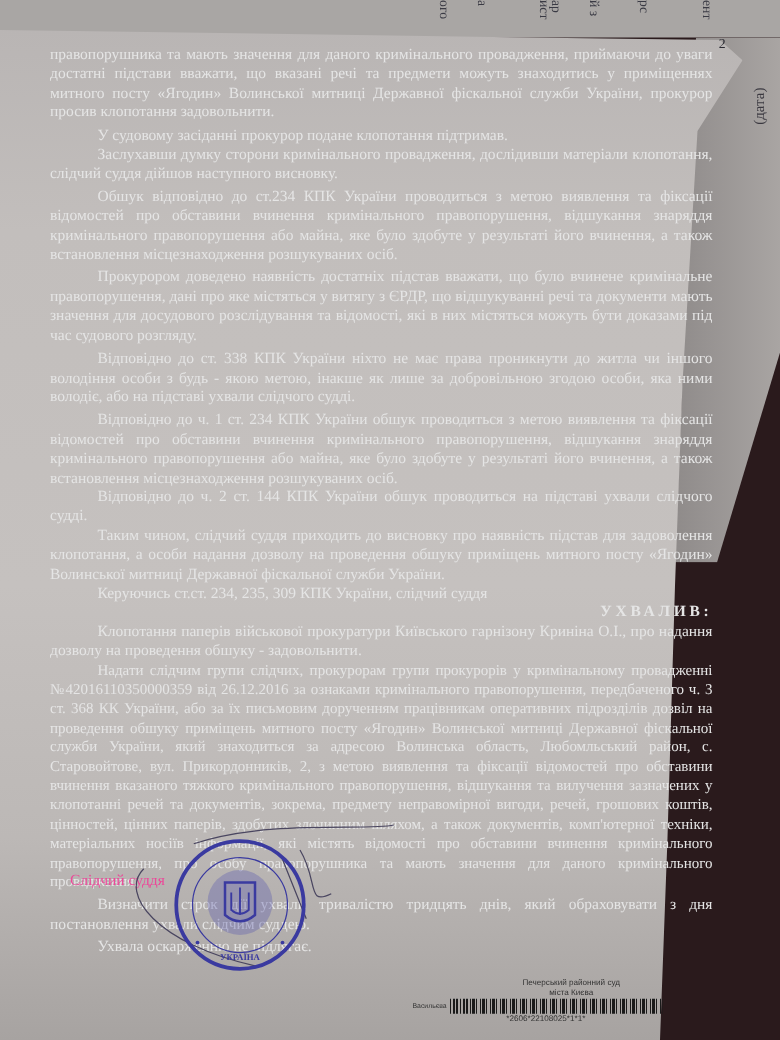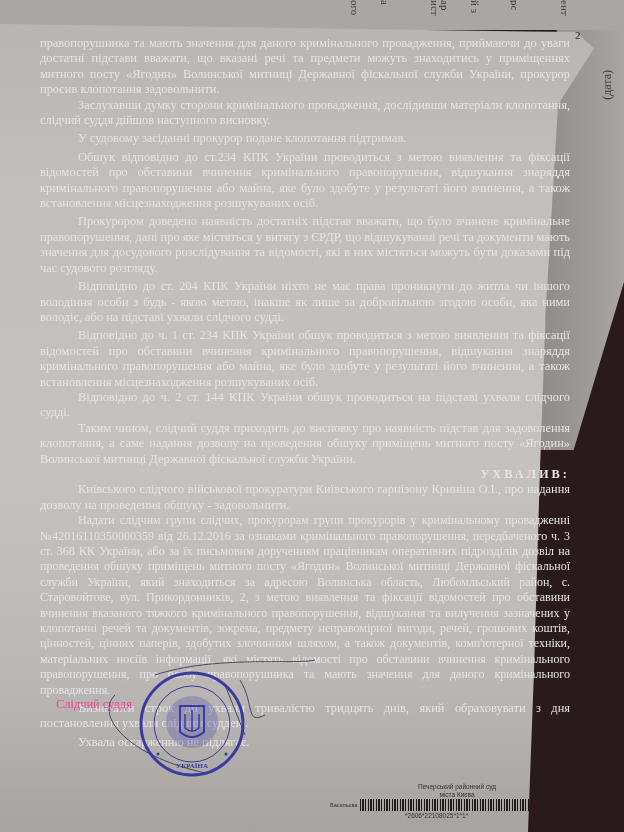--- a/index.html
+++ b/index.html
@@ -73,30 +73,31 @@
 </div>
 
 <div class="right-flap"></div>
 <div class="date-label">(дата)</div>
 
 <div class="page"></div>
 <div class="page-num">2</div>
 
 <div class="text">
   <p>правопорушника та мають значення для даного кримінального провадження, приймаючи до уваги достатні підстави вважати, що вказані речі та предмети можуть знаходитись у приміщеннях митного посту «Ягодин» Волинської митниці Державної фіскальної служби України, прокурор просив клопотання задовольнити.</p>
+  <p class="ind gap">У судовому засіданні прокурор подане клопотання підтримав.</p>
   <p class="ind">Заслухавши думку сторони кримінального провадження, дослідивши матеріали клопотання, слідчий суддя дійшов наступного висновку.</p>
-  <p class="ind gap">У судовому засіданні прокурор подане клопотання підтримав.</p>
   <p class="ind gap">Обшук відповідно до ст.234 КПК України проводиться з метою виявлення та фіксації відомостей про обставини вчинення кримінального правопорушення, відшукання знаряддя кримінального правопорушення або майна, яке було здобуте у результаті його вчинення, а також встановлення місцезнаходження розшукуваних осіб.</p>
   <p class="ind gap">Прокурором доведено наявність достатніх підстав вважати, що було вчинене кримінальне правопорушення, дані про яке містяться у витягу з ЄРДР, що відшукуванні речі та документи мають значення для досудового розслідування та відомості, які в них містяться можуть бути доказами під час судового розгляду.</p>
-  <p class="ind gap">Відповідно до ст. 204 КПК України ніхто не має права проникнути до житла чи іншого володіння особи з будь - якою метою, інакше як лише за добровільною згодою особи, яка ними володіє, або на підставі ухвали слідчого судді.</p>
+  <p class="ind gap">Відповідно до ст. 338 КПК України ніхто не має права проникнути до житла чи іншого володіння особи з будь - якою метою, інакше як лише за добровільною згодою особи, яка ними володіє, або на підставі ухвали слідчого судді.</p>
   <p class="ind gap">Відповідно до ч. 1 ст. 234 КПК України обшук проводиться з метою виявлення та фіксації відомостей про обставини вчинення кримінального правопорушення, відшукання знаряддя кримінального правопорушення або майна, яке було здобуте у результаті його вчинення, а також встановлення місцезнаходження розшукуваних осіб.</p>
   <p class="ind">Відповідно до ч. 2 ст. 144 КПК України обшук проводиться на підставі ухвали слідчого судді.</p>
-  <p class="ind">Таким чином, слідчий суддя приходить до висновку про наявність підстав для задоволення клопотання, а саме надання дозволу на проведення обшуку приміщень митного посту «Ягодин» Волинської митниці Державної фіскальної служби України.</p>
+  <p class="ind">Таким чином, слідчий суддя приходить до висновку про наявність підстав для задоволення клопотання, а особи надання дозволу на проведення обшуку приміщень митного посту «Ягодин» Волинської митниці Державної фіскальної служби України.</p>
+  <p class="ind">Керуючись ст.ст. 234, 235, 309 КПК України, слідчий суддя</p>
   <p class="heading">УХВАЛИВ:</p>
-  <p class="ind">Київського слідчого військової прокуратури Київського гарнізону Криніна О.І., про надання дозволу на проведення обшуку - задовольнити.</p>
+  <p class="ind">Клопотання паперів військової прокуратури Київського гарнізону Криніна О.І., про надання дозволу на проведення обшуку - задовольнити.</p>
   <p class="ind" style="font-size:12px;">Надати слідчим групи слідчих, прокурорам групи прокурорів у кримінальному провадженні №42016110350000359 від 26.12.2016 за ознаками кримінального правопорушення, передбаченого ч. 3 ст. 368 КК України, або за їх письмовим дорученням працівникам оперативних підрозділів дозвіл на проведення обшуку приміщень митного посту «Ягодин» Волинської митниці Державної фіскальної служби України, який знаходиться за адресою Волинська область, Любомльський район, с. Старовойтове, вул. Прикордонників, 2, з метою виявлення та фіксації відомостей про обставини вчинення вказаного тяжкого кримінального правопорушення, відшукання та вилучення зазначених у клопотанні речей та документів, зокрема, предмету неправомірної вигоди, речей, грошових коштів, цінностей, цінних паперів, здобутих злочинним шляхом, а також документів, комп'ютерної техніки, матеріальних носіїв інформації, які містять відомості про обставини вчинення кримінального правопорушення, про особу правопорушника та мають значення для даного кримінального провадження.</p>
   <p class="ind gap">Визначити строк дії ухвали тривалістю тридцять днів, який обраховувати з дня постановлення ухвали слідчим суддею.</p>
   <p class="ind gap">Ухвала оскарженню не підлягає.</p>
 </div>
 
 <div class="signature">Слідчий суддя</div>
 
 <svg class="sig-scribble" viewBox="0 0 230 120">
   <path d="M20 40 C 0 60, 30 100, 110 118 M60 20 C 120 0, 200 10, 220 5 M130 30 L150 80 M145 25 C 160 50, 150 70, 170 60" stroke="#4a4660" stroke-width="1" fill="none"></path>
 </svg>

